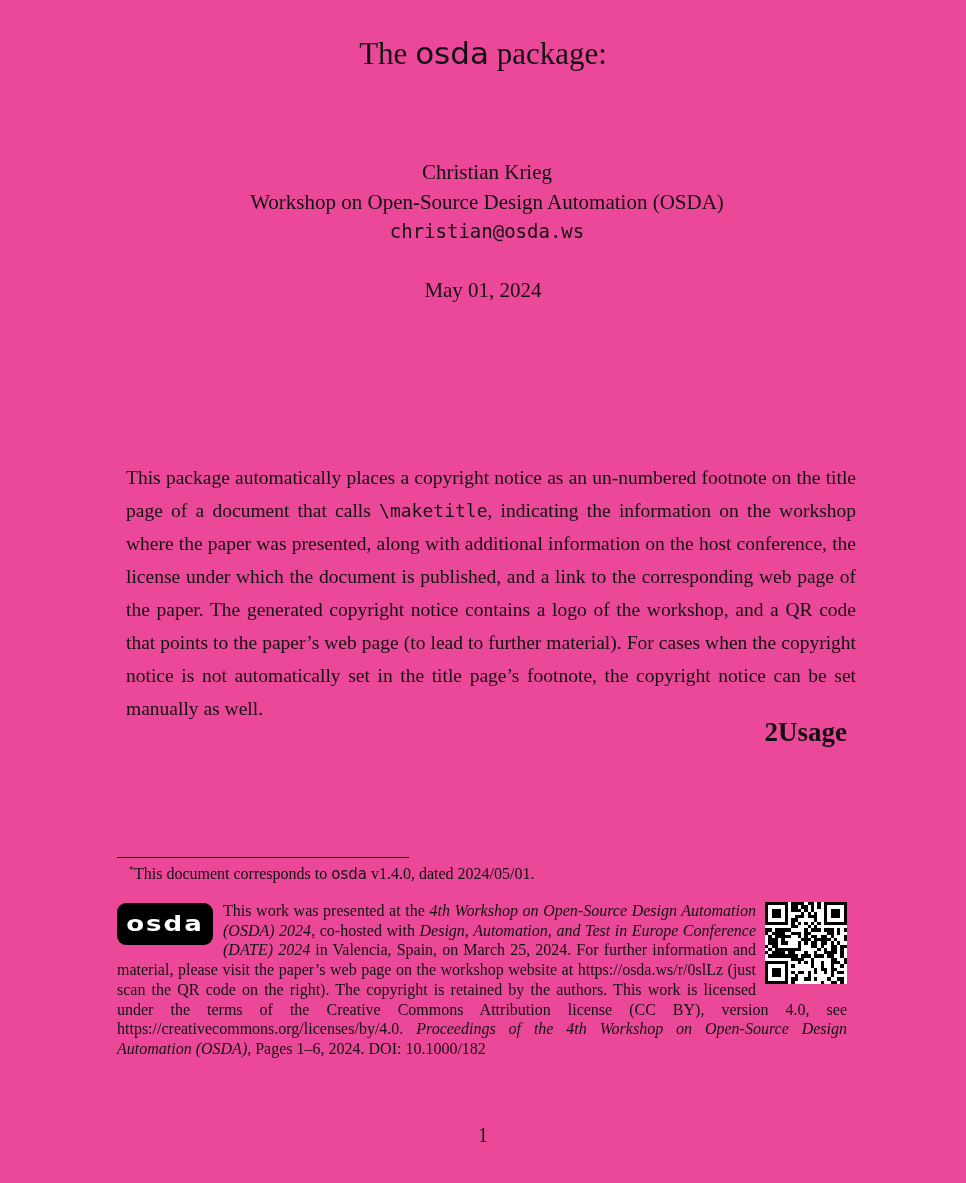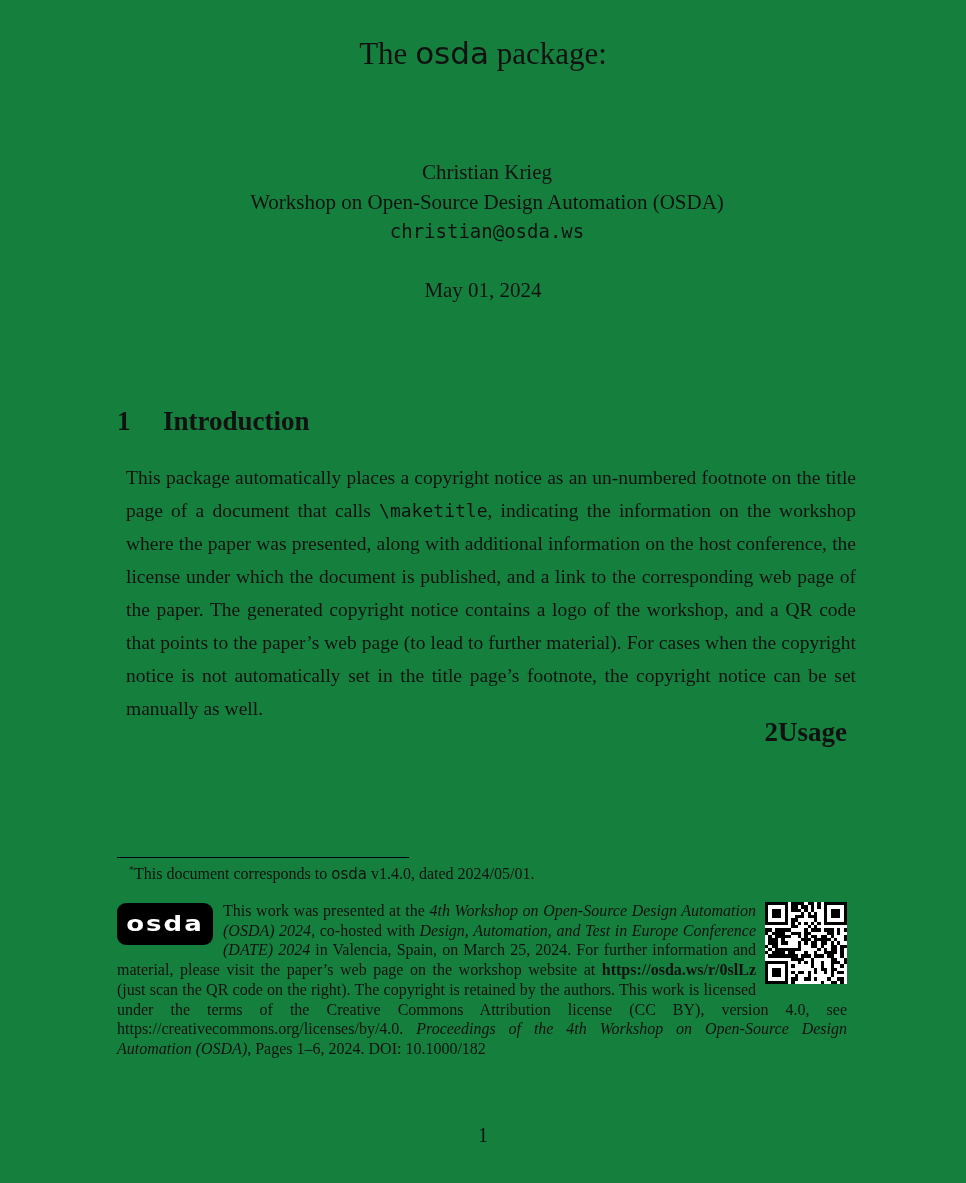--- a/index.html
+++ b/index.html
@@ -1,20 +1,20 @@
 <!DOCTYPE html>
 <html><head>
 <meta charset="utf-8">
 <style>
   html,body{margin:0;padding:0;background:#888;}
   .page{
     position:relative;
     width:966px;height:1183px;
     margin:0 auto;
-    background:#15803d;
+    background:#ec4899;
     color:#111111;
     font-family:"Liberation Serif",serif;
     overflow:hidden;
   }
   .abs{position:absolute;}
   
   .titleblock{left:0;right:0;top:30px;text-align:center;font-size:31px;line-height:47px;}
   .sans{font-family:"DejaVu Sans",sans-serif;}
   .mono{font-family:"DejaVu Sans Mono",monospace;}
   sup.mark{font-size:62%;vertical-align:super;line-height:0;}
@@ -37,21 +37,21 @@
     float:left;width:96px;height:42px;background:#000;border-radius:9px;
     margin:2px 10px 2px 0;
     display:flex;align-items:center;justify-content:center;
   }
   .cr-logo .logotext{
     color:#fff;font-family:"DejaVu Sans",sans-serif;font-weight:bold;
     font-size:26px;letter-spacing:2px;transform:scaleY(0.82);
   }
   .qr{float:right;width:82px;height:82px;margin:1px 0 3px 9px;}
   .it{font-style:italic;}
-  .b{font-weight:bold;}
+  .b{font-weight:normal;}
   .link{color:#111;text-decoration:none;cursor:pointer;}
   
   .pageno{left:0;right:0;top:1124px;text-align:center;font-size:20px;}
 </style>
 </head>
 <body>
 
 <div class="page">
 
   <div class="abs titleblock">
@@ -59,23 +59,20 @@
   </div>
 
   <div class="abs authorblock">
     <div>Christian Krieg</div>
     <div>Workshop on Open-Source Design Automation (OSDA)</div>
     <div class="mono">christian@osda.ws</div>
   </div>
 
   <div class="abs dateline">May 01, 2024</div>
 
-  <div class="abs sec" style="top:406px;">
-    <span class="num">1</span><span>Introduction</span>
-  </div>
 
   <div class="abs para" style="top:461px;">
     <span>This package automatically places a copyright notice as an un-numbered footnote on the title page of a document that calls </span><span class="mono">\maketitle</span><span>, indicating the information on the workshop where the paper was presented, along with additional information on the host conference, the license under which the document is published, and a link to the corresponding web page of the paper. The generated copyright notice contains a logo of the workshop, and a QR code that points to the paper’s web page (to lead to further material). For cases when the copyright notice is not automatically set in the title page’s footnote, the copyright notice can be set manually as well.</span>
   </div>
 
   <div class="abs sec" style="top:717px;text-align:right;">
     <span class="num">2</span><span>Usage</span>
   </div>
 
 

